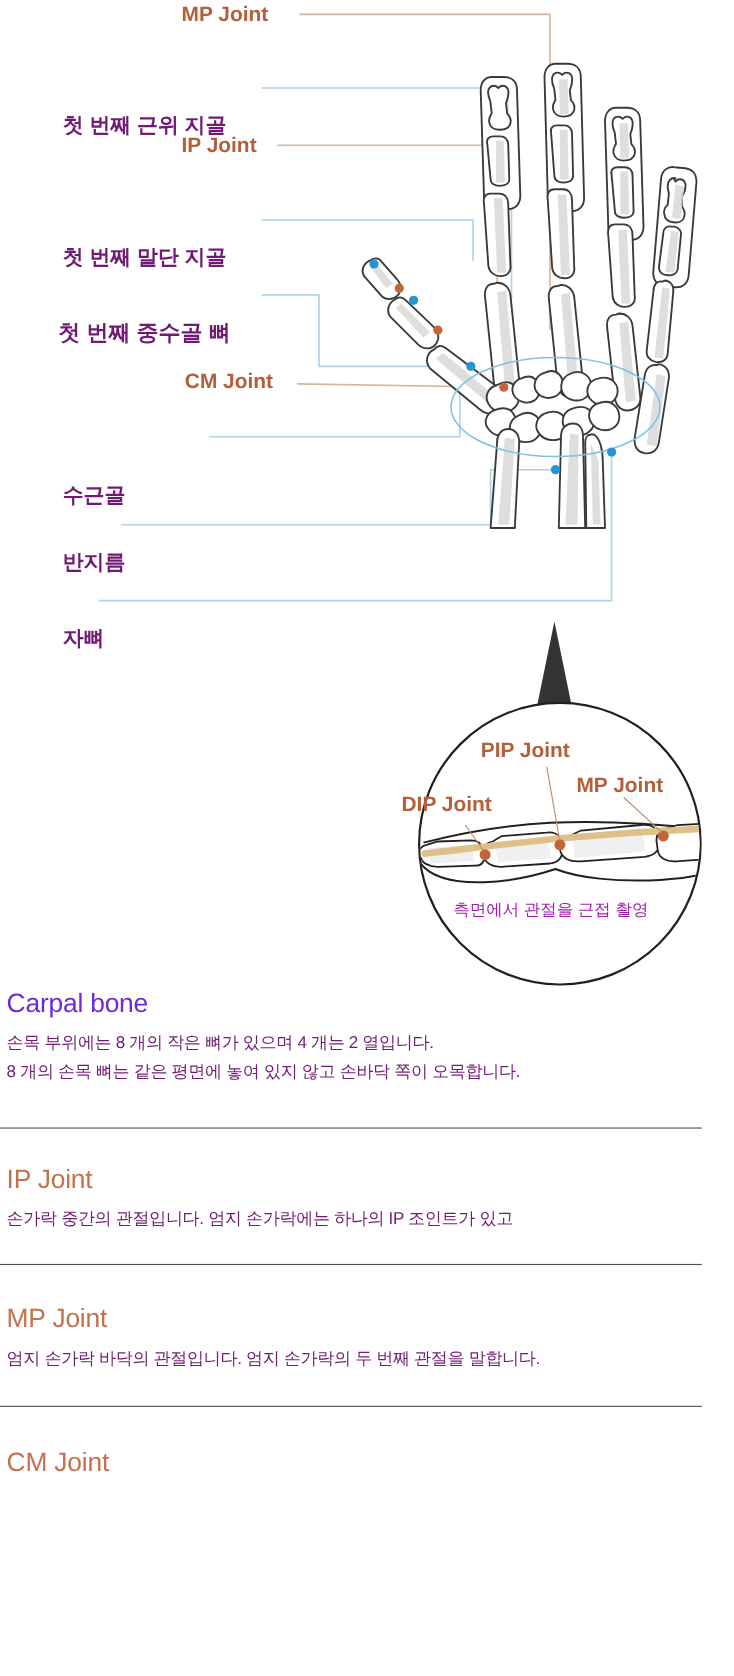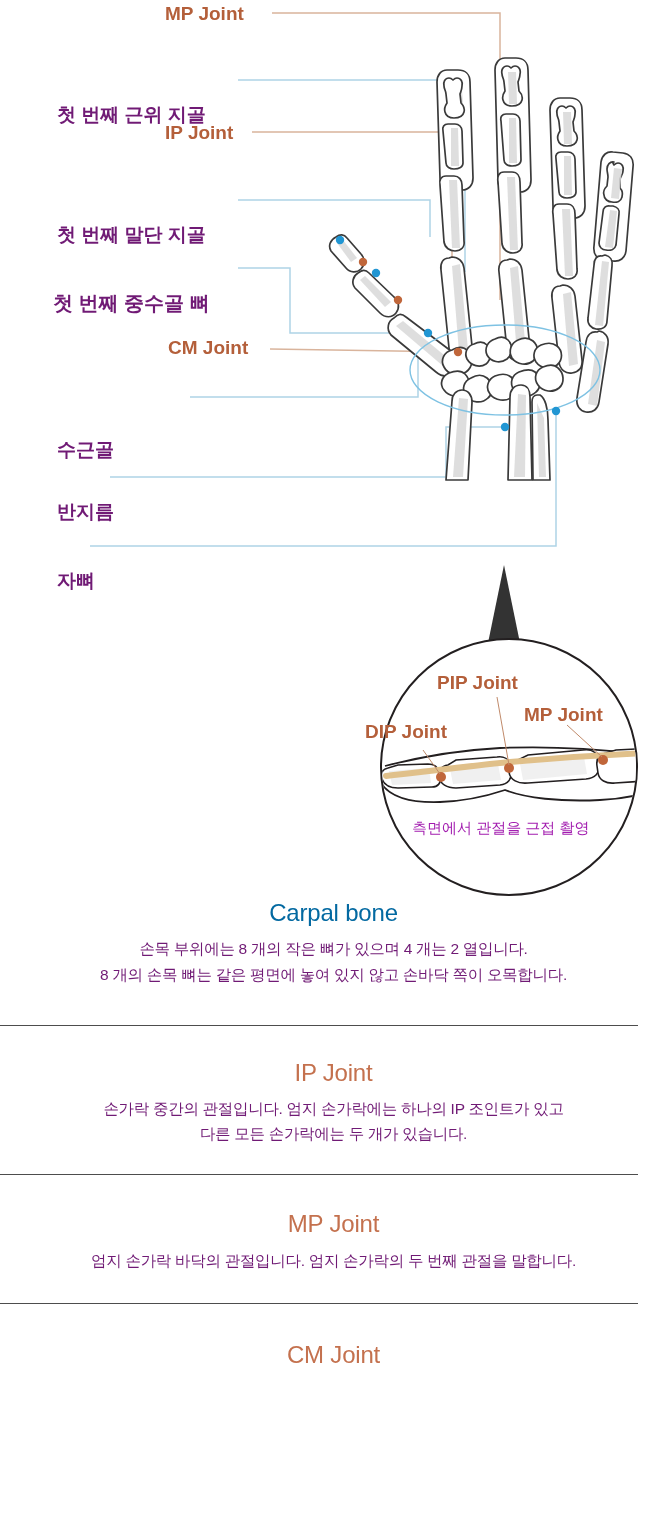--- a/index.html
+++ b/index.html
@@ -12,21 +12,20 @@
     font-family: "Liberation Sans", "DejaVu Sans", sans-serif;
     color: #231f20;
     -webkit-font-smoothing: antialiased;
   }
   #page {
     position: relative;
     width: 638px;
     height: 1524px;
     overflow: hidden;
     background: #fff;
-    text-align: center;
   }
 
   
   #diagram {
     position: absolute;
     left: 0; top: 0;
     width: 667px; height: 900px;
   }
   #diagram svg { display: block; }
 
@@ -48,21 +47,21 @@
   .section {
     padding: 0 6px;
   }
   .sec-head {
     font-size: 24px;
     font-weight: 400;
     line-height: 1.1;
     margin: 0;
     letter-spacing: -0.2px;
   }
-  .head-blue { color: #0369a1; }
+  .head-blue { color: #6d28d9; }
   .head-orange { color: #c4714e; }
   .sec-body {
     font-size: 15.5px;
     line-height: 1.62;
     color: #701a75;
     margin: 10px 0 0 0;
     letter-spacing: -0.3px;
   }
   .sec-body span { display: block; }
   .divider {
@@ -335,21 +334,20 @@
         <span>8 개의 손목 뼈는 같은 평면에 놓여 있지 않고 손바닥 쪽이 오목합니다.</span>
       </div>
     </div>
     <div style="height:38px;"></div>
     <hr class="divider">
 
     <div class="section" style="padding-top:34px;">
       <div class="sec-head head-orange">IP Joint</div>
       <div class="sec-body">
         <span>손가락 중간의 관절입니다. 엄지 손가락에는 하나의 IP 조인트가 있고</span>
-        <span>다른 모든 손가락에는 두 개가 있습니다.</span>
       </div>
     </div>
     <div style="height:28px;"></div>
     <hr class="divider">
 
     <div class="section" style="padding-top:36px;">
       <div class="sec-head head-orange">MP Joint</div>
       <div class="sec-body">
         <span>엄지 손가락 바닥의 관절입니다. 엄지 손가락의 두 번째 관절을 말합니다.</span>
       </div>

